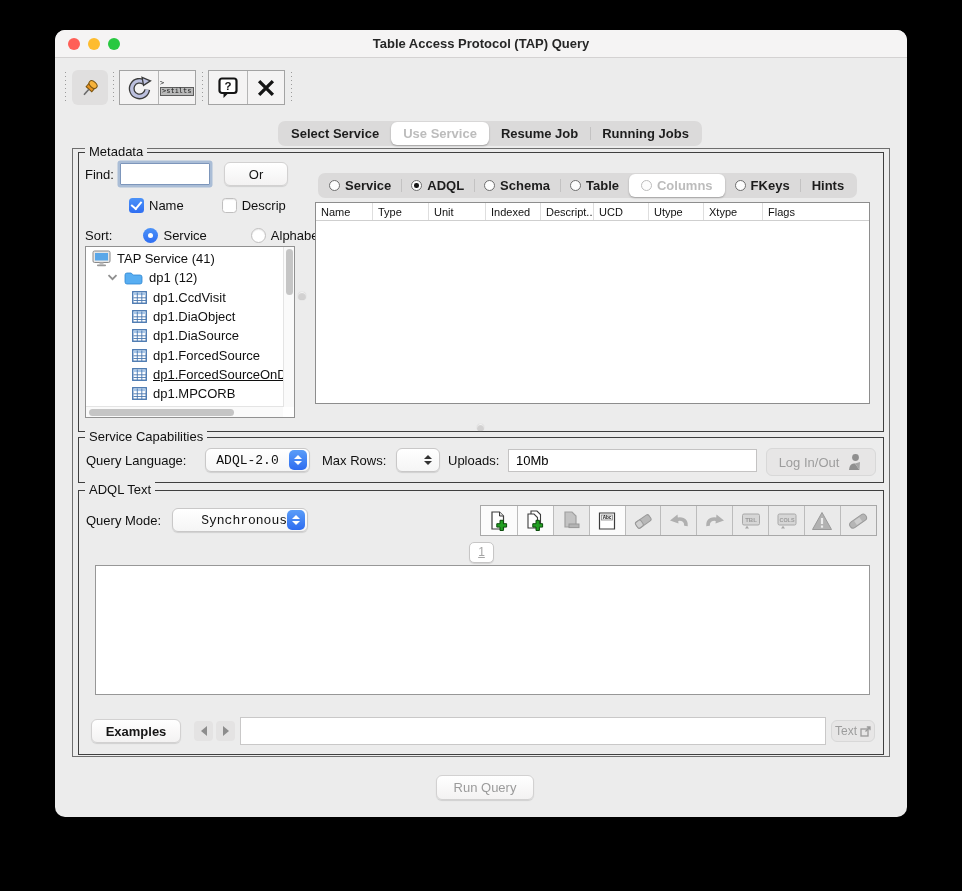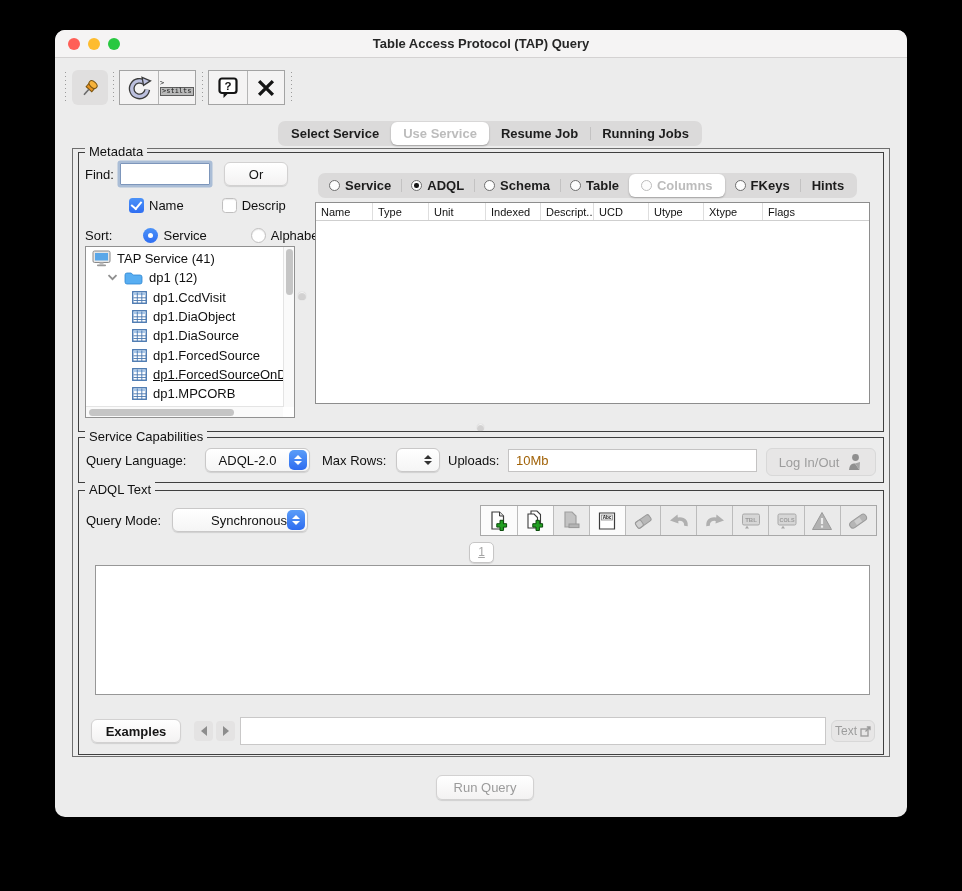--- a/index.html
+++ b/index.html
@@ -53,31 +53,31 @@
   .tframe > .ftitle { position:absolute; top:-9px; left:6px; background:#ececec;
     padding:0 4px; font-size:13px; color:#101010; line-height:16px; }
 
   label, .lbl { font-size:13px; color:#101010; }
 
   
   .macbtn { background:linear-gradient(#ffffff,#f3f2f2); border:1px solid #d2d1d1; border-radius:6px;
     box-shadow:0 1px 1px rgba(0,0,0,.12); font-size:13px; color:#151515; text-align:center; }
   .macbtn.disabled { color:#9d9d9d; background:#e7e6e6; box-shadow:none; border-color:#d8d8d8; }
   .combo { position:absolute; background:linear-gradient(#ffffff,#f5f5f5); border:1px solid #c9c8c8;
-    border-radius:6px; box-shadow:0 1px 1px rgba(0,0,0,.12); display:flex; align-items:center; }
+    border-radius:6px; box-shadow:0 1px 1px rgba(0,0,0,.12); display:flex; align-items:center;font-family:Liberation Mono, monospace; }
   .combo .ctext { flex:1; font-size:13px; color:#101010; text-align:center; }
   .stepper { width:18px; height:20px; margin-right:2px; border-radius:5px;
     background:linear-gradient(#5a9df8,#2e6cf0); display:flex; flex-direction:column;
     align-items:center; justify-content:center; gap:2px; }
   .stepper.plain { background:transparent; }
   .chev { width:0; height:0; border-left:4px solid transparent; border-right:4px solid transparent; }
   .chev.up { border-bottom:4px solid #fff; } .chev.dn { border-top:4px solid #fff; }
   .stepper.plain .chev.up { border-bottom-color:#333; } .stepper.plain .chev.dn { border-top-color:#333; }
 
-  .field { background:#fff; border:1px solid #c4c3c3; font-size:13px; color:#a16207;
+  .field { background:#fff; border:1px solid #c4c3c3; font-size:13px; color:#000000;
     padding:0 7px; outline:none; font-family:"Liberation Sans", sans-serif; }
   .checkbox { width:15px; height:15px; border-radius:3.5px; flex:0 0 auto; position:relative; }
   .checkbox.on { background:linear-gradient(#4b92f8,#2f6ef2); }
   .checkbox.on::after { content:""; position:absolute; left:4.2px; top:1.6px; width:4.5px; height:8px;
     border:solid #fff; border-width:0 2px 2px 0; transform:rotate(40deg); }
   .checkbox.off { background:#fff; border:1px solid #c0bfbf; box-shadow:inset 0 1px 1px rgba(0,0,0,.08); }
   .bradio { width:15px; height:15px; border-radius:50%; flex:0 0 auto; position:relative; }
   .bradio.on { background:linear-gradient(#4b92f8,#2f6ef2); }
   .bradio.on::after { content:""; position:absolute; left:5px; top:5px; width:5px; height:5px;
     border-radius:50%; background:#fff; }

